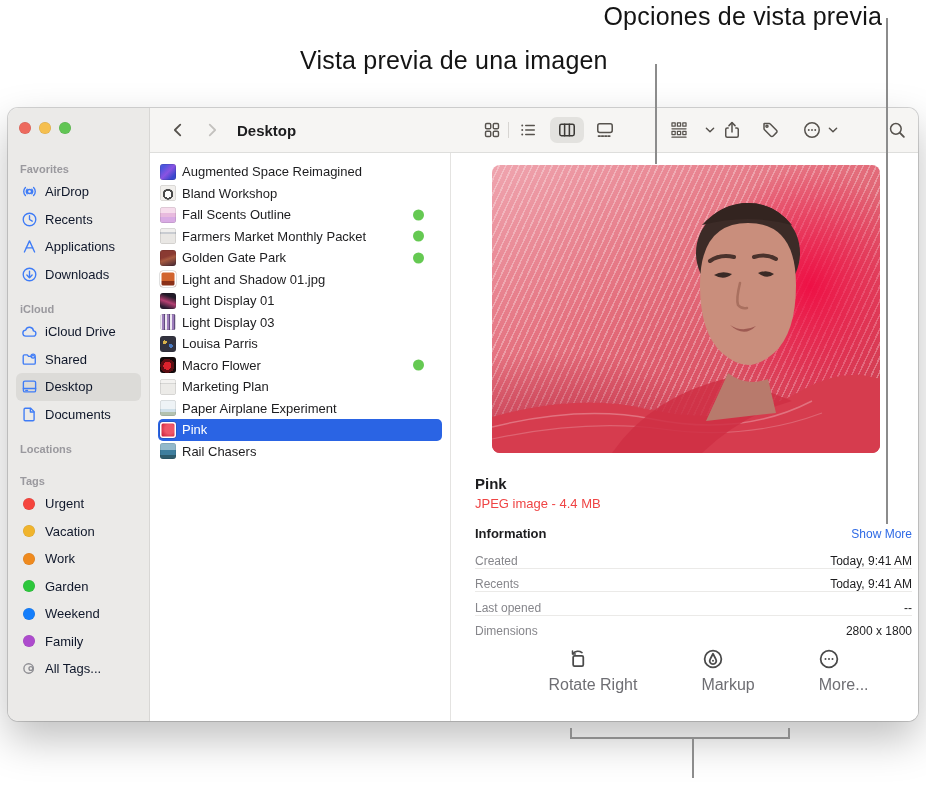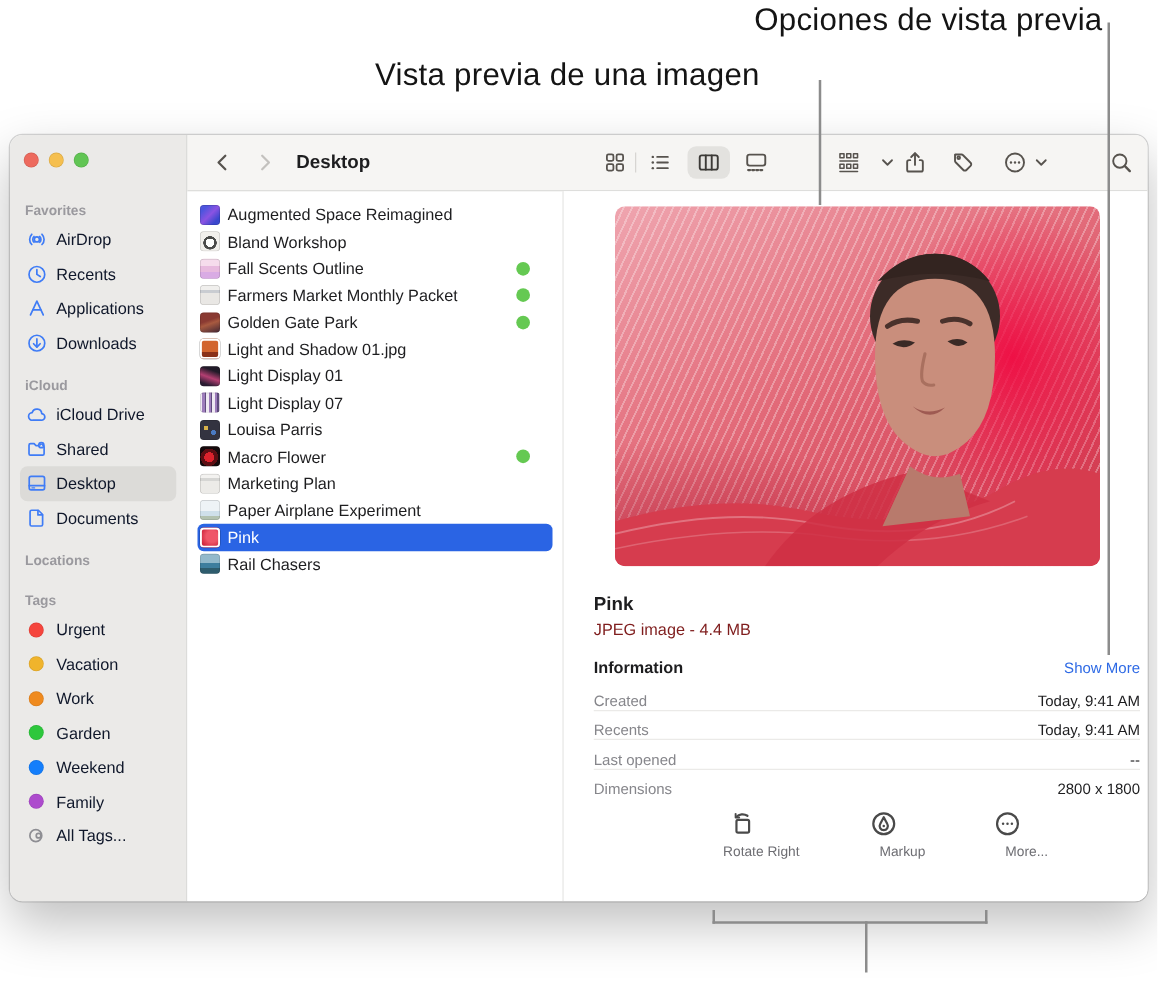--- a/index.html
+++ b/index.html
@@ -78,33 +78,33 @@
   
   #preview{flex:1;min-width:0;position:relative;padding:12px 6px 0 24px;box-sizing:border-box;background:#fff;}
   #preview-art{position:relative;width:388px;height:288px;margin-left:17px;border-radius:8px;overflow:hidden;
     background:
       radial-gradient(140px 170px at 82% 42%,rgba(240,10,66,.92),rgba(240,10,66,0) 72%),
       radial-gradient(320px 210px at 15% 112%,rgba(170,22,48,.75),rgba(170,22,48,0) 65%),
       repeating-linear-gradient(115deg,rgba(255,255,255,.30) 0 1.5px,rgba(255,255,255,0) 1.5px 6px),
       linear-gradient(150deg,#efa5af 0%,#e4707e 40%,#d84b5e 72%,#cd3347 100%);}
   #preview-art svg{position:absolute;inset:0;}
   #pv-title{margin-top:22px;font-size:15px;font-weight:700;color:#1d1d1f;}
-  #pv-meta{margin-top:4px;font-size:13px;color:#7f1d1d;}
+  #pv-meta{margin-top:4px;font-size:13px;color:#ef4444;}
   #pv-info-head{margin-top:15px;display:flex;justify-content:space-between;align-items:baseline;}
   #pv-info-label{font-size:13px;font-weight:700;color:#1d1d1f;}
   #pv-show-more{font-size:12px;color:var(--link-blue);text-decoration:none;}
   #info-rows{margin-top:4px;}
   .info-row{height:22.5px;display:flex;justify-content:space-between;align-items:flex-end;border-bottom:1px solid #ebeae8;}
   .info-row:last-child{border-bottom:none;}
   .info-key{font-size:12px;color:#86868b;}
   .info-val{font-size:12px;font-weight:400;color:#1d1d1f;}
   #quick-actions{margin-top:9px;display:flex;justify-content:center;gap:34px;}
   .qa-btn{display:flex;flex-direction:column;align-items:center;gap:5px;color:#555;}
   .qa-icon{height:24px;display:flex;align-items:center;justify-content:center;color:#4a4a4a;}
-  .qa-label{font-size:11px;color:#6e6e73;white-space:nowrap;padding-left:30px;}
+  .qa-label{font-size:16px;color:#6e6e73;white-space:nowrap;padding-left:30px;}
 </style>
 </head>
 <body>
 
 <div id="canvas">
 
   <div class="callout" id="callout-preview-options">Opciones de vista previa</div>
   <div class="callout" id="callout-image-preview">Vista previa de una imagen</div>
   <div class="callout-line" id="line-preview-options"></div>
   <div class="callout-line" id="line-image-preview"></div>
@@ -367,21 +367,21 @@
             <div class="file-row">
               <span class="file-icon fi-lshadow"></span>
               <span class="file-label">Light and Shadow 01.jpg</span>
             </div>
             <div class="file-row">
               <span class="file-icon fi-ld01"></span>
               <span class="file-label">Light Display 01</span>
             </div>
             <div class="file-row">
               <span class="file-icon fi-ld03"></span>
-              <span class="file-label">Light Display 07</span>
+              <span class="file-label">Light Display 03</span>
             </div>
             <div class="file-row">
               <span class="file-icon fi-louisa"></span>
               <span class="file-label">Louisa Parris</span>
             </div>
             <div class="file-row">
               <span class="file-icon fi-macro"></span>
               <span class="file-label">Macro Flower</span>
               <span class="file-badge"></span>
             </div>

